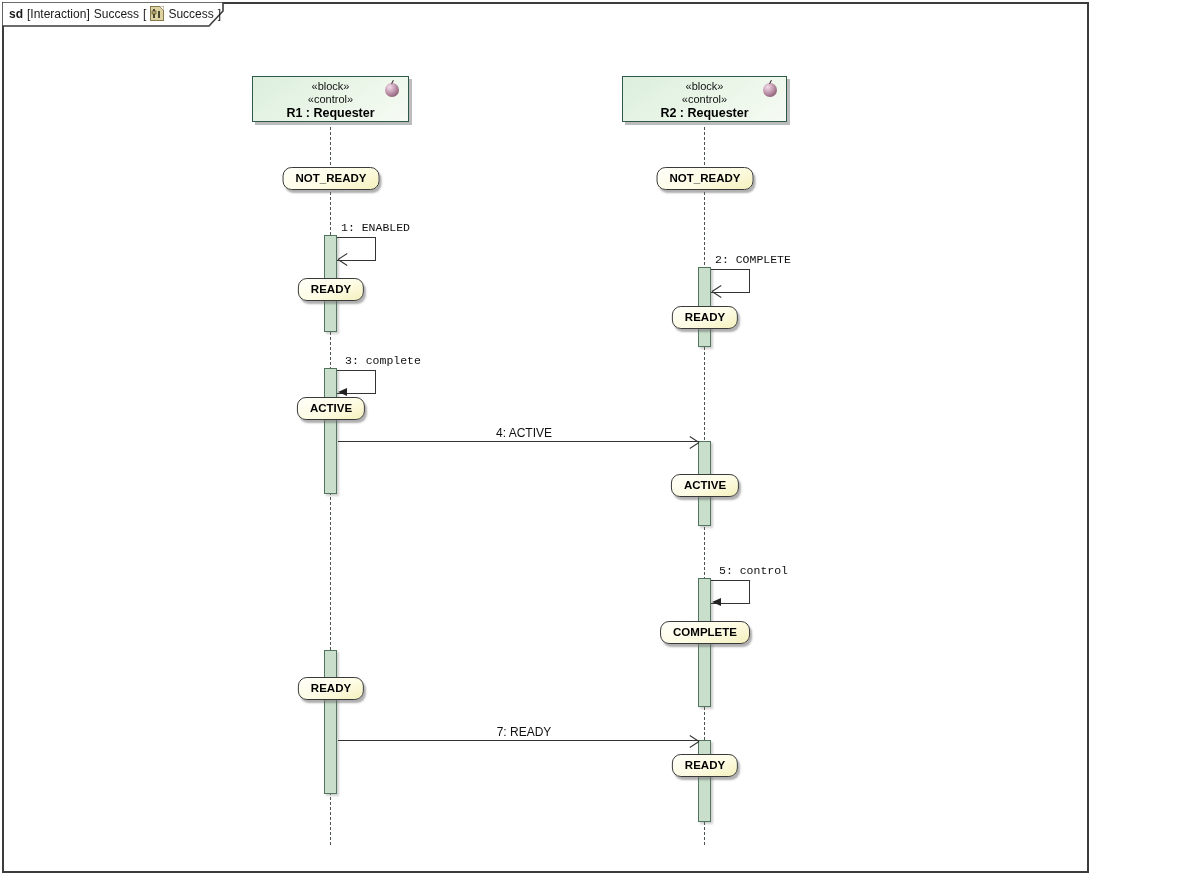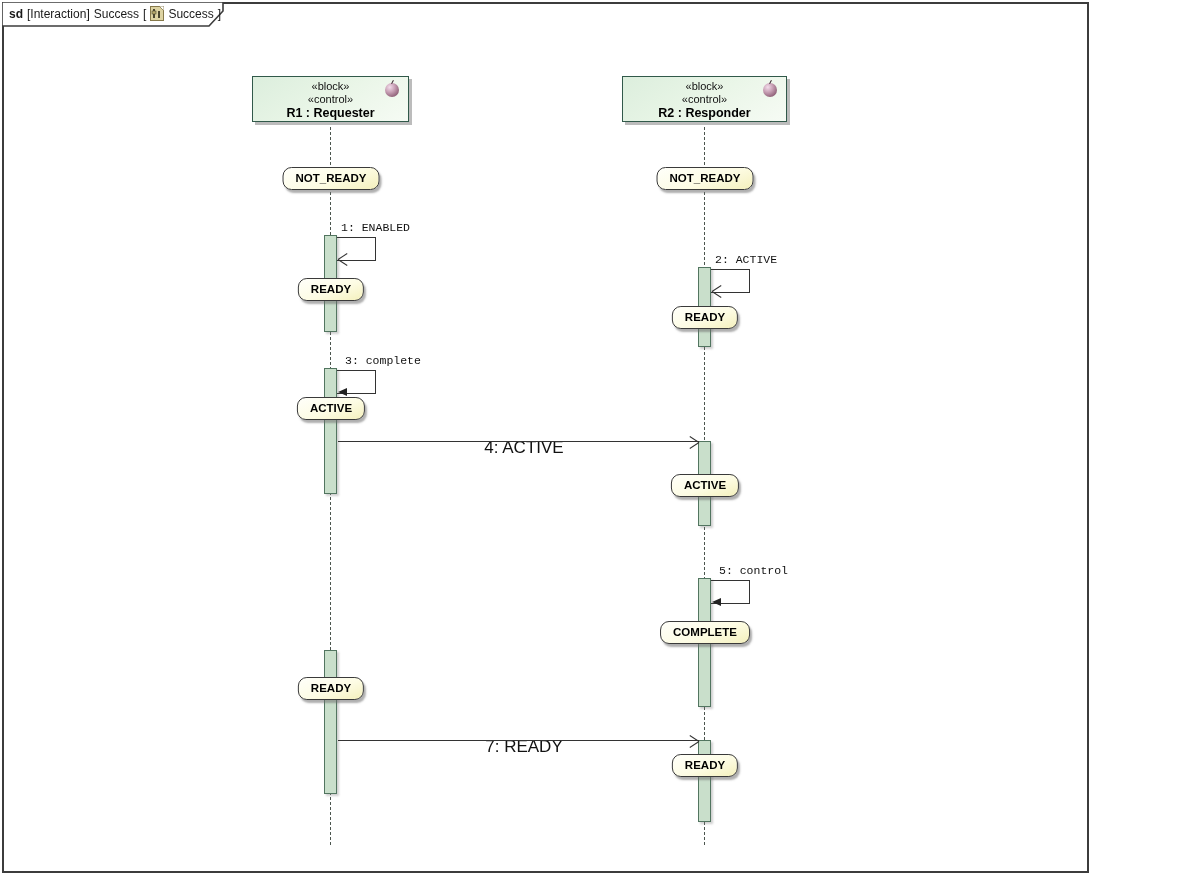--- a/index.html
+++ b/index.html
@@ -51,22 +51,22 @@
     position:absolute;transform:translateX(-50%);
     background:linear-gradient(160deg,#fffffa 0%,#fdfce4 55%,#f4f0bd 100%);
     border:1px solid #3a3a3a;border-radius:9px;
     font-size:11.5px;font-weight:bold;color:#000;
     padding:4px 12px;white-space:nowrap;line-height:13px;
     box-shadow:2px 3px 2px rgba(110,110,110,.55);
   }
   
   .msg{position:absolute;height:17px;}
   .msg .mlbl{
-    position:absolute;left:0;right:0;top:12px;text-align:center;
-    font-size:17px;white-space:nowrap;color:#111;padding-left:11px;
+    position:absolute;left:0;right:0;top:0;text-align:center;
+    font-size:12px;white-space:nowrap;color:#111;padding-left:11px;
   }
   .msg .mline{position:absolute;left:0;right:0;top:15px;border-top:1px solid #333;}
   .selfmsg{position:absolute;font-family:Liberation Mono, monospace;}
   .selfmsg .slbl{
     position:absolute;left:4px;top:-16px;font-size:11.5px;white-space:nowrap;color:#111;
   }
   .selfmsg .loop{
     width:38px;height:22px;
     border-top:1px solid #333;border-right:1px solid #333;border-bottom:1px solid #333;
   }
@@ -126,41 +126,41 @@
 
   <div class="head" style="left:252px;top:76px;width:157px">
     <div class="stereo">«block»</div>
     <div class="stereo">«control»</div>
     <div class="hname">R1 : Requester</div>
     <span class="sphere"></span>
   </div>
   <div class="head" style="left:622px;top:76px;width:165px">
     <div class="stereo">«block»</div>
     <div class="stereo">«control»</div>
-    <div class="hname">R2 : Responder</div>
+    <div class="hname">R2 : Requester</div>
     <span class="sphere"></span>
   </div>
 
   <div class="act" style="left:324px;top:235px;height:95px"></div>
   <div class="act" style="left:324px;top:368px;height:124px"></div>
   <div class="act" style="left:324px;top:650px;height:142px"></div>
 
   <div class="act" style="left:698px;top:267px;height:78px"></div>
   <div class="act" style="left:698px;top:441px;height:83px"></div>
   <div class="act" style="left:698px;top:578px;height:127px"></div>
   <div class="act" style="left:698px;top:740px;height:80px"></div>
 
   <div class="selfmsg" style="left:337px;top:237px">
     <div class="slbl">1: ENABLED</div>
     <div class="loop"></div>
     <span class="oa-l" style="left:1px;top:16px"></span>
   </div>
 
   <div class="selfmsg" style="left:711px;top:269px">
-    <div class="slbl">2: ACTIVE</div>
+    <div class="slbl">2: COMPLETE</div>
     <div class="loop"></div>
     <span class="oa-l" style="left:1px;top:16px"></span>
   </div>
 
   <div class="selfmsg" style="left:337px;top:370px">
     <div class="slbl" style="left:8px">3: complete</div>
     <div class="loop"></div>
     <span class="fa-l" style="left:1px;top:18px"></span>
   </div>
 

